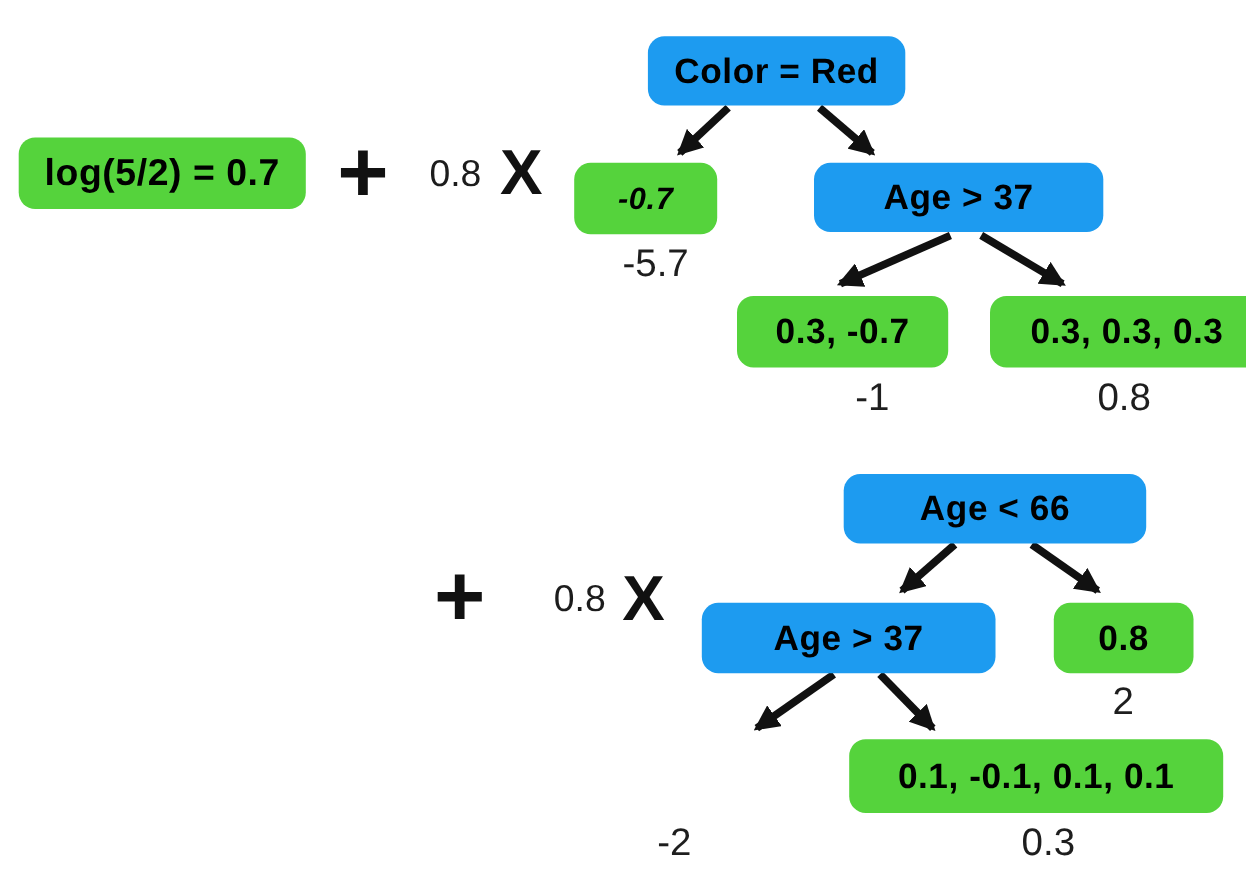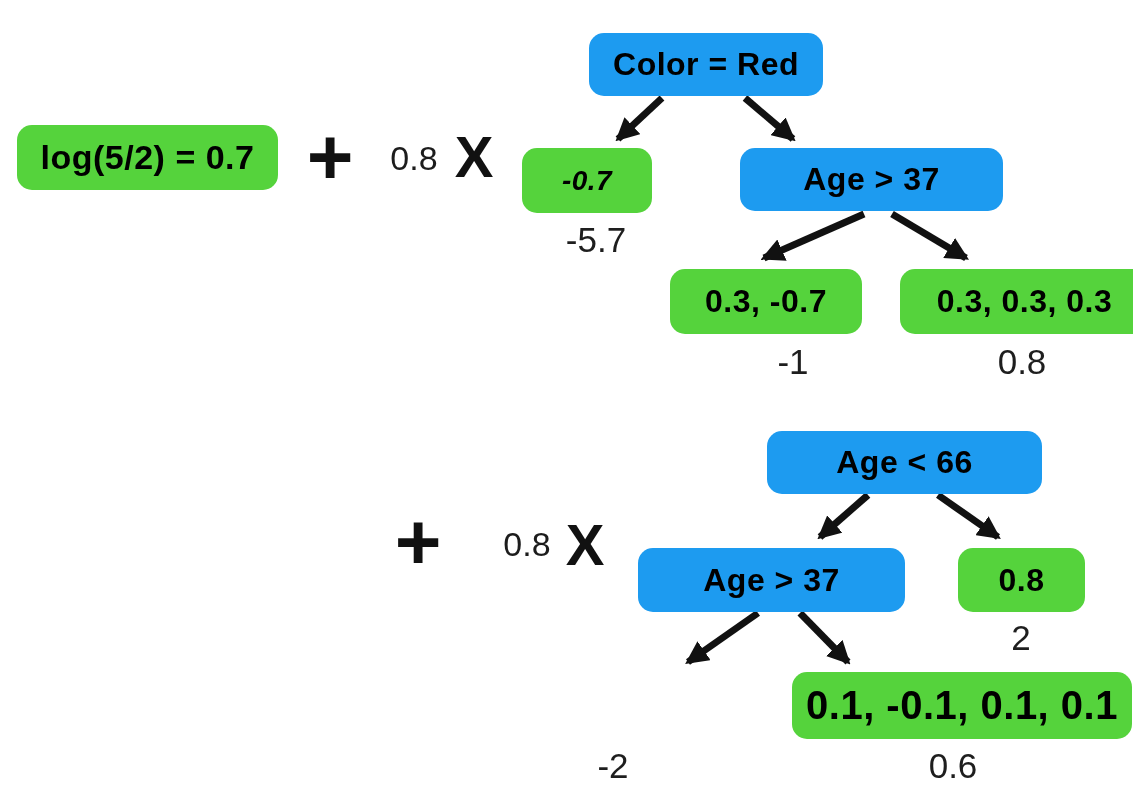--- a/index.html
+++ b/index.html
@@ -95,16 +95,16 @@
 
   <div class="op plus" style="left:384px; top:508px; width:68px; height:68px;">+</div>
   <div class="op lr" style="left:498px; top:524px; width:58px; height:40px;">0.8</div>
   <div class="op times" style="left:556px; top:513px; width:58px; height:62px;">X</div>
 
   <div class="box blue" style="left:767px; top:431px; width:275px; height:63px; font-size:32px;text-align:center;">Age &lt; 66</div>
   <div class="box blue" style="left:638px; top:548px; width:267px; height:64px; font-size:32px;">Age &gt; 37</div>
   <div class="box green" style="left:958px; top:548px; width:127px; height:64px; font-size:32px;">0.8</div>
   <div class="out-label" style="left:961px; top:618px;">2</div>
   <div class="out-label" style="left:553px; top:746px;">-2</div>
-  <div class="box green" style="left:772px; top:672px; width:340px; height:67px; font-size:40px;margin-left:20px;">0.1, -0.1, 0.1, 0.1</div>
-  <div class="out-label" style="left:893px; top:746px;">0.6</div>
+  <div class="box green" style="left:772px; top:672px; width:340px; height:67px; font-size:32px;">0.1, -0.1, 0.1, 0.1</div>
+  <div class="out-label" style="left:893px; top:746px;">0.3</div>
 
 </div>
 
 </body></html>

